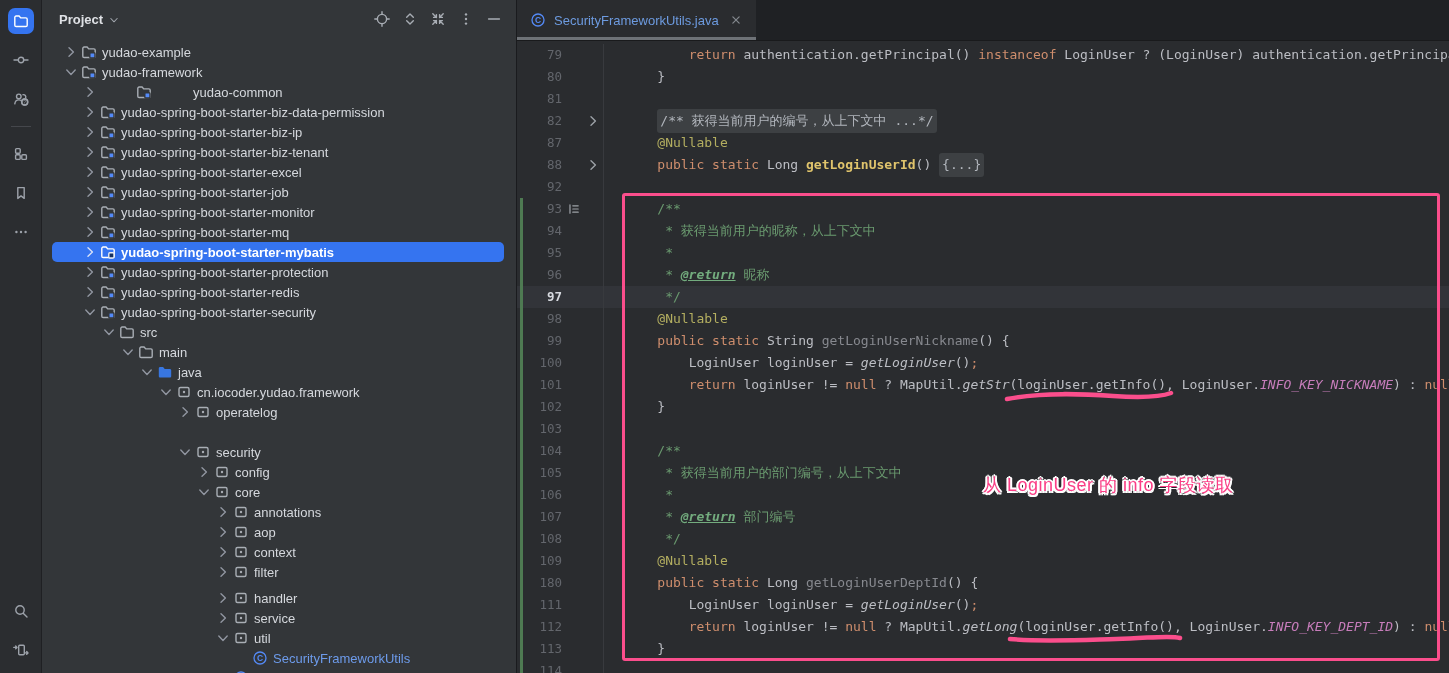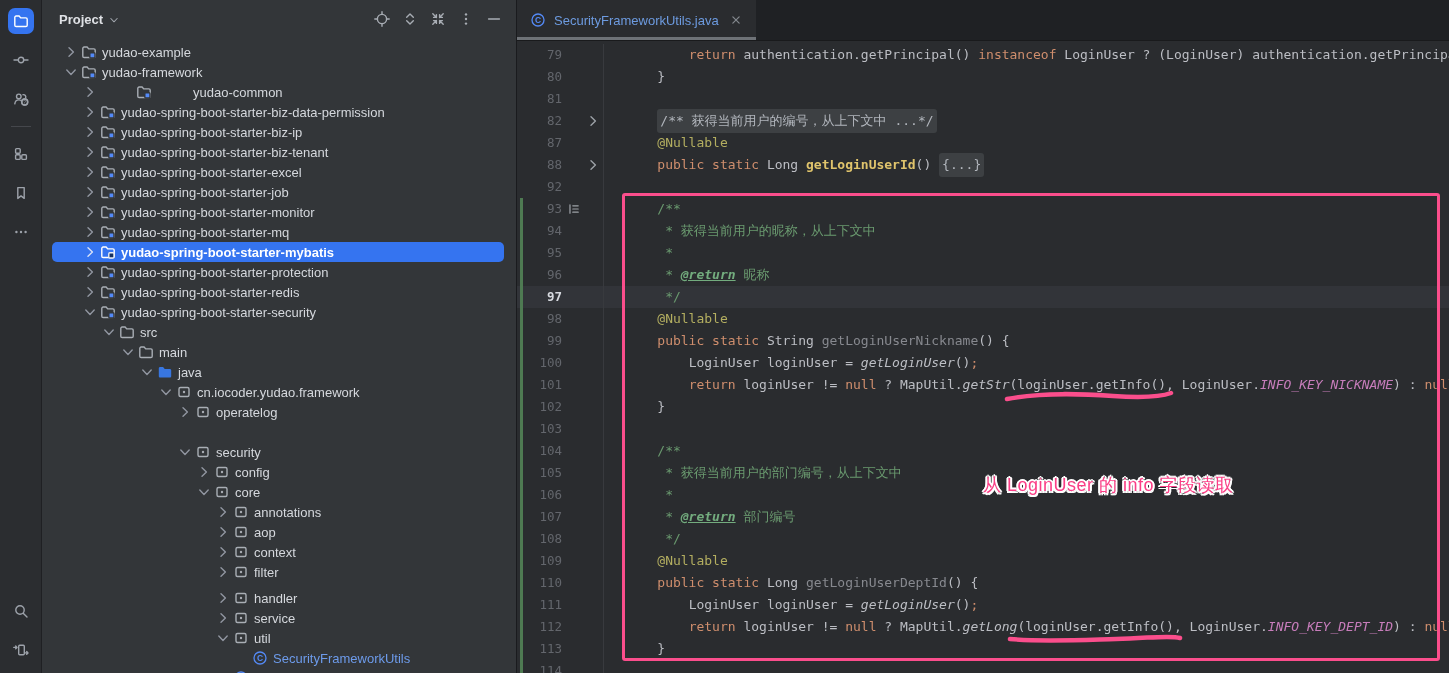--- a/index.html
+++ b/index.html
@@ -843,21 +843,21 @@
             <div class="chgbar"></div>
             <span class="lnum">109</span>
             <span class="gslot1"></span>
             <span class="gslot2"></span>
           </div>
           <div class="ctext"><span class="tok-pl">    </span><span class="tok-ann">@Nullable</span></div>
         </div>
         <div class="crow">
           <div class="gutter">
             <div class="chgbar"></div>
-            <span class="lnum">110</span>
+            <span class="lnum">180</span>
             <span class="gslot1"></span>
             <span class="gslot2"></span>
           </div>
           <div class="ctext"><span class="tok-pl">    </span><span class="tok-kw">public static </span><span class="tok-pl">Long </span><span class="tok-mun">getLoginUserDeptId</span><span class="tok-pl">() {</span></div>
         </div>
         <div class="crow">
           <div class="gutter">
             <div class="chgbar"></div>
             <span class="lnum">111</span>
             <span class="gslot1"></span>

